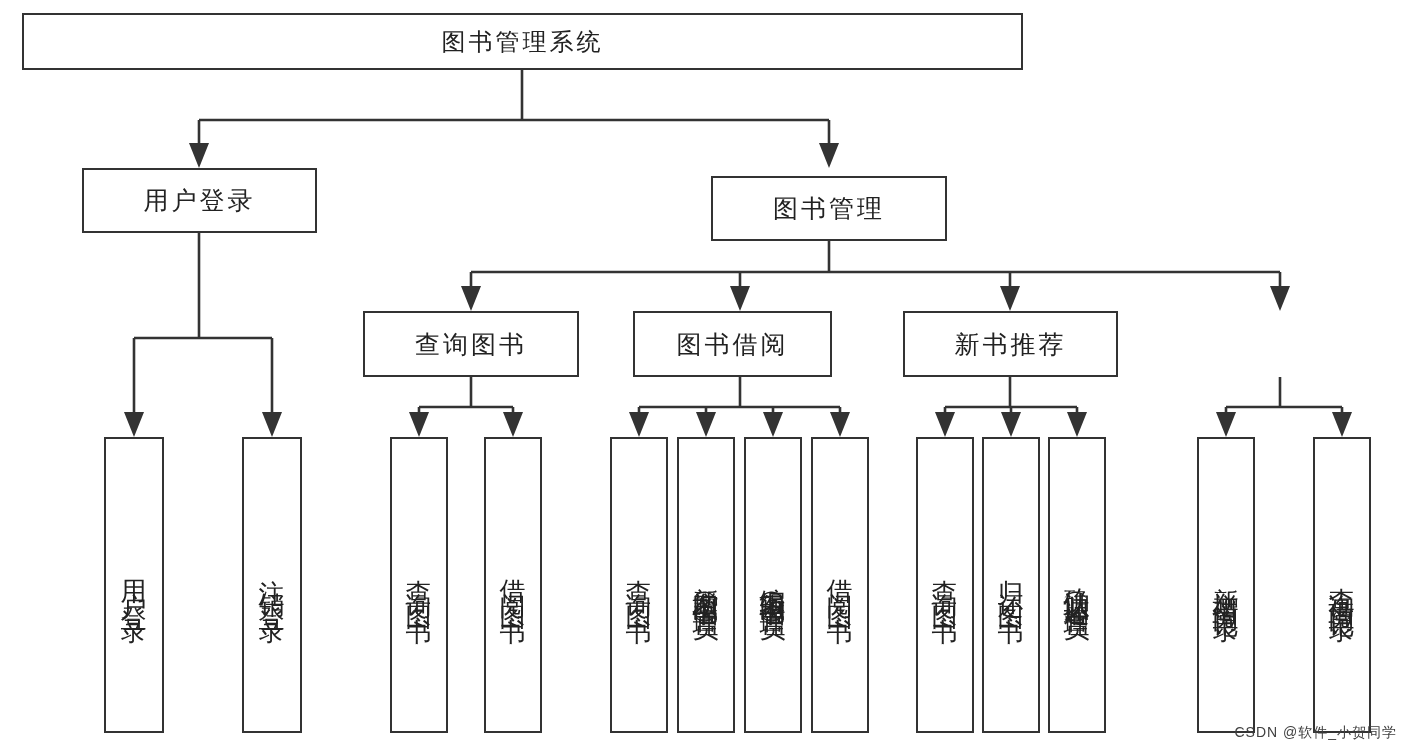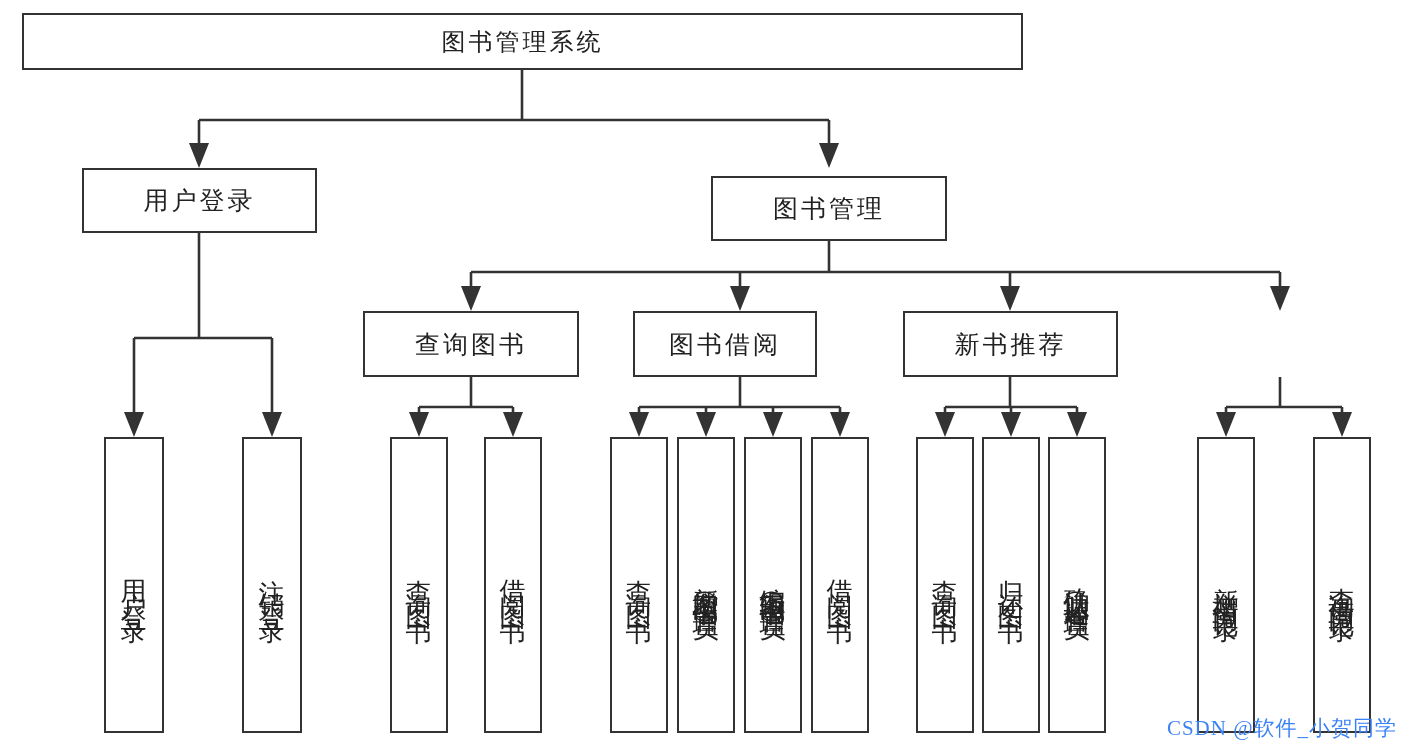--- a/index.html
+++ b/index.html
@@ -35,25 +35,24 @@
     white-space: nowrap;
     font-size: 26px;
   }
   .ls-wide .vtext  { letter-spacing: 13px; }
   .ls-med  .vtext  { letter-spacing: 6px; }
   .ls-tight .vtext { letter-spacing: 4px; }
   .watermark {
     position: absolute;
     right: 8px;
     bottom: 5px;
-    font-size: 21px;
+    font-size: 14px;
     letter-spacing: 1px;
-    color: #3b82f6;
+    color: #404040;
     white-space: nowrap;
-    font-family: Liberation Serif, serif;
   }
 </style>
 </head>
 <body>
 
 <div class="canvas">
 
   <svg class="connectors" viewBox="0 0 1405 747" xmlns="http://www.w3.org/2000/svg">
     <g stroke="#333333" stroke-width="2.6" fill="none">
 
@@ -134,21 +133,21 @@
   <div class="node h-node" style="left:82px; top:168px; width:235px; height:65px;">
     <span>用户登录</span>
   </div>
   <div class="node h-node" style="left:711px; top:176px; width:236px; height:65px;">
     <span>图书管理</span>
   </div>
 
   <div class="node h-node" style="left:363px; top:311px; width:216px; height:66px;">
     <span>查询图书</span>
   </div>
-  <div class="node h-node" style="left:633px; top:311px; width:184px; height:66px;">
+  <div class="node h-node" style="left:633px; top:311px; width:199px; height:66px;">
     <span>图书借阅</span>
   </div>
   <div class="node h-node" style="left:903px; top:311px; width:215px; height:66px;">
     <span>新书推荐</span>
   </div>
 
   <div class="node v-node ls-wide" style="left:104px; top:437px; width:60px; height:296px;">
     <span class="vtext">用户登录</span>
   </div>
   <div class="node v-node ls-wide" style="left:242px; top:437px; width:60px; height:296px;">

